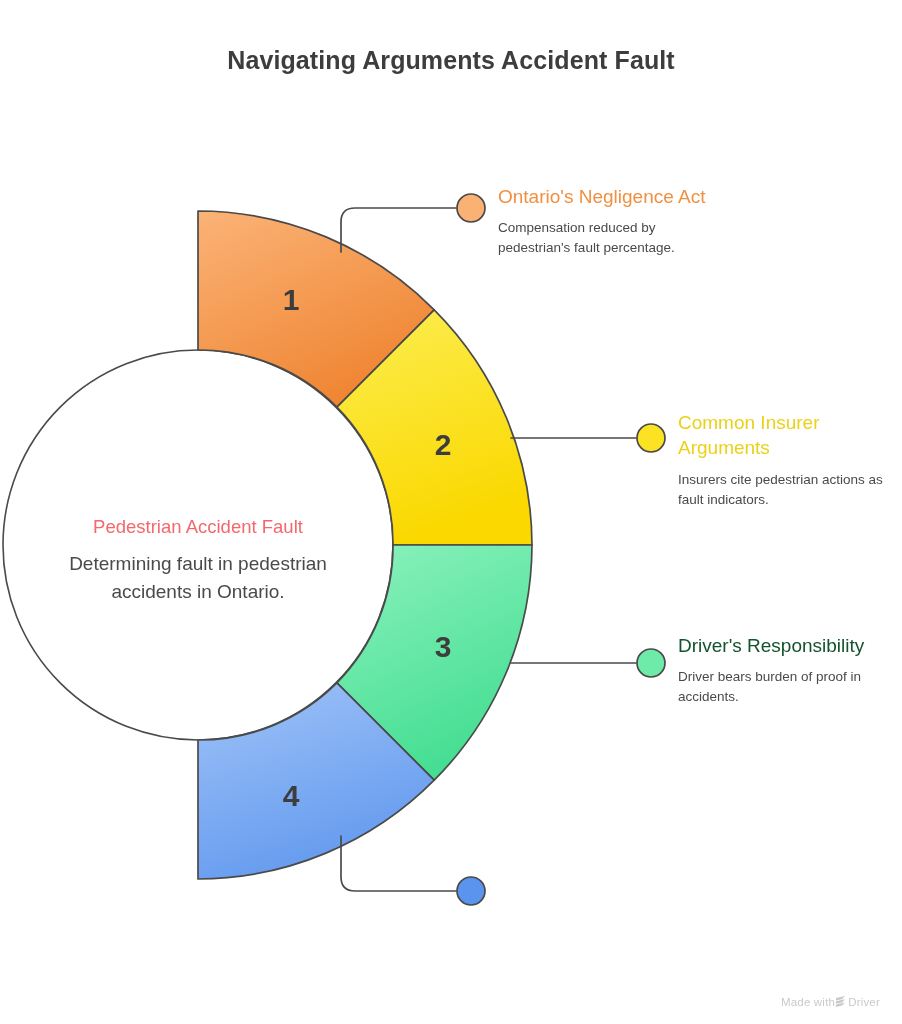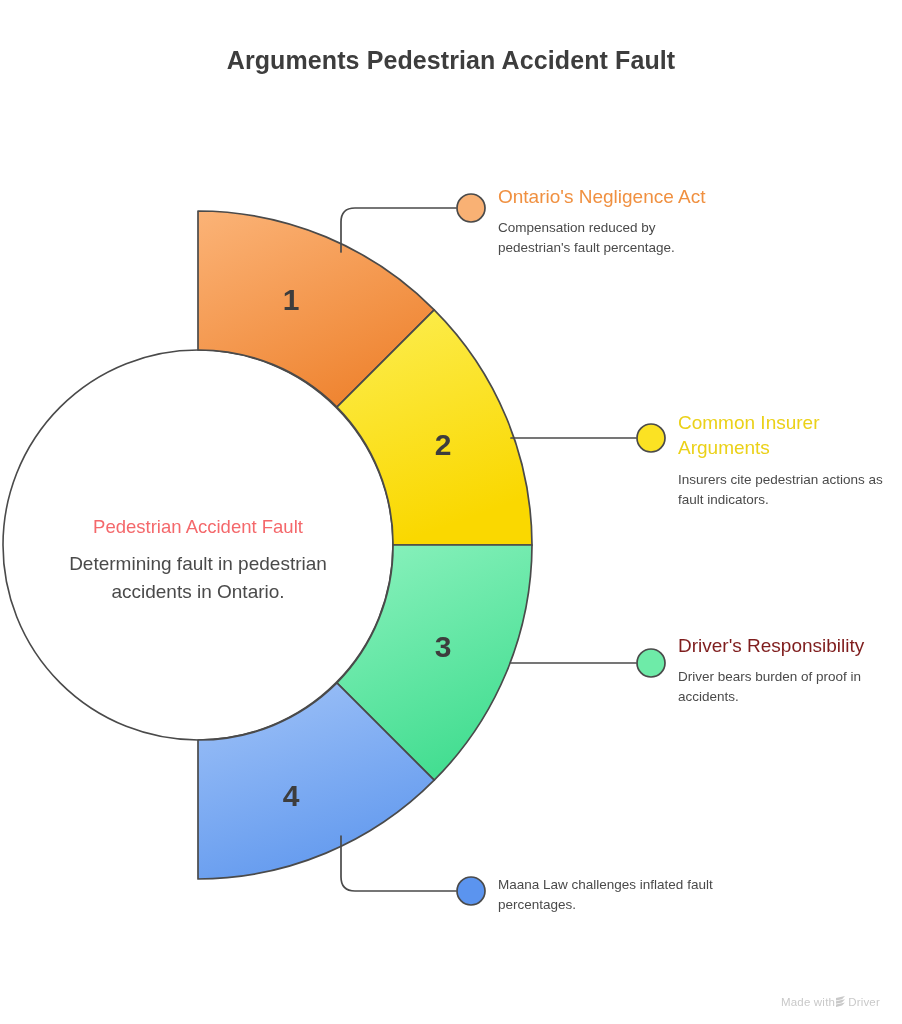--- a/index.html
+++ b/index.html
@@ -94,21 +94,21 @@
     color: #c9c9c9;
     letter-spacing: 0.2px;
   }
   .wm-logo { display: block; }
 </style>
 </head>
 <body>
 
 <div id="stage">
 
-  <div class="page-title">Arguments Pedestrian Accident Fault</div>
+  <div class="page-title">Navigating Arguments Accident Fault</div>
 
   <svg class="diagram" viewBox="0 0 902 1024">
     <defs>
       <linearGradient id="g1" x1="0" y1="0" x2="0.55" y2="1">
         <stop offset="0%" stop-color="#FBB377"></stop>
         <stop offset="100%" stop-color="#EF8532"></stop>
       </linearGradient>
       <linearGradient id="g2" x1="0" y1="0" x2="0.3" y2="1">
         <stop offset="0%" stop-color="#FCEE52"></stop>
         <stop offset="100%" stop-color="#FAD800"></stop>
@@ -159,26 +159,25 @@
     <div class="callout-title" style="color:#EBD118">Common Insurer Arguments</div>
     <div class="callout-desc">Insurers cite pedestrian actions as fault indicators.</div>
   </div>
 
   <div class="callout c1">
     <div class="callout-title" style="color:#F09040">Ontario's Negligence Act</div>
     <div class="callout-desc">Compensation reduced by pedestrian's fault percentage.</div>
   </div>
 
   <div class="callout c3">
-    <div class="callout-title" style="color:#7f1d1d">Driver's Responsibility</div>
+    <div class="callout-title" style="color:#14532d">Driver's Responsibility</div>
     <div class="callout-desc">Driver bears burden of proof in accidents.</div>
   </div>
 
   <div class="callout c4">
-    <div class="callout-desc">Maana Law challenges inflated fault percentages.</div>
   </div>
 
   <div class="watermark">
     <span>Made with</span>
     <svg class="wm-logo" width="13" height="13" viewBox="0 0 13 13">
       <path d="M1 3 L10 1 L7 4.2 L1 5.6 Z" fill="#c9c9c9"></path>
       <path d="M1 6.2 L10 4.2 L7 7.4 L1 8.8 Z" fill="#c9c9c9"></path>
       <path d="M1 9.4 L10 7.4 L7 10.6 L1 12 Z" fill="#c9c9c9"></path>
     </svg>
     <span>Driver</span>

